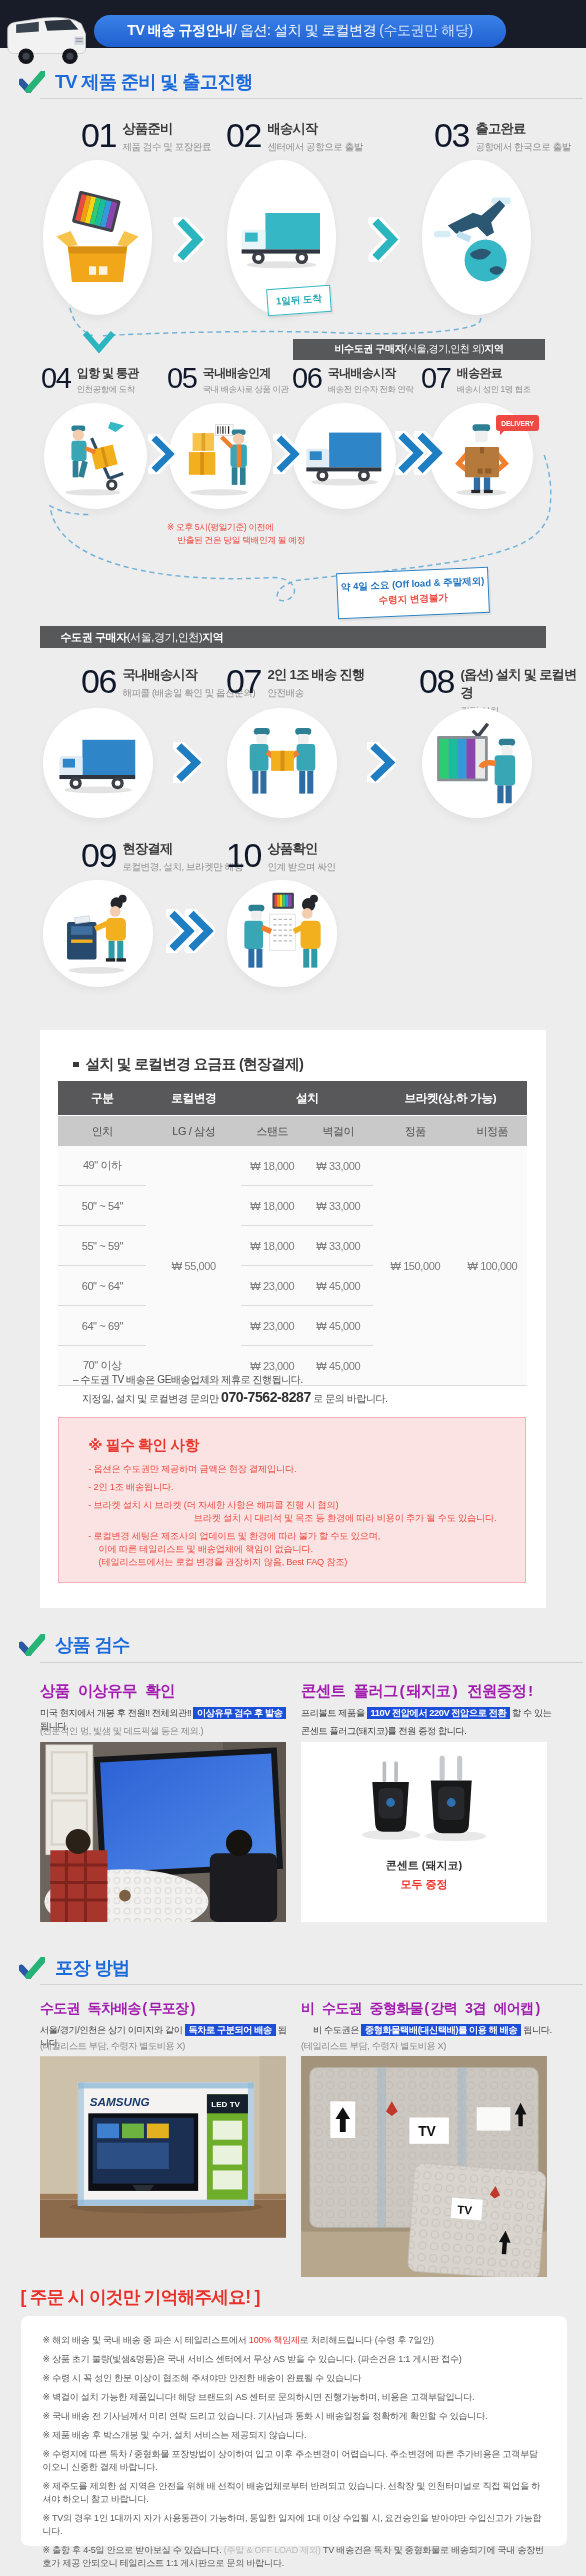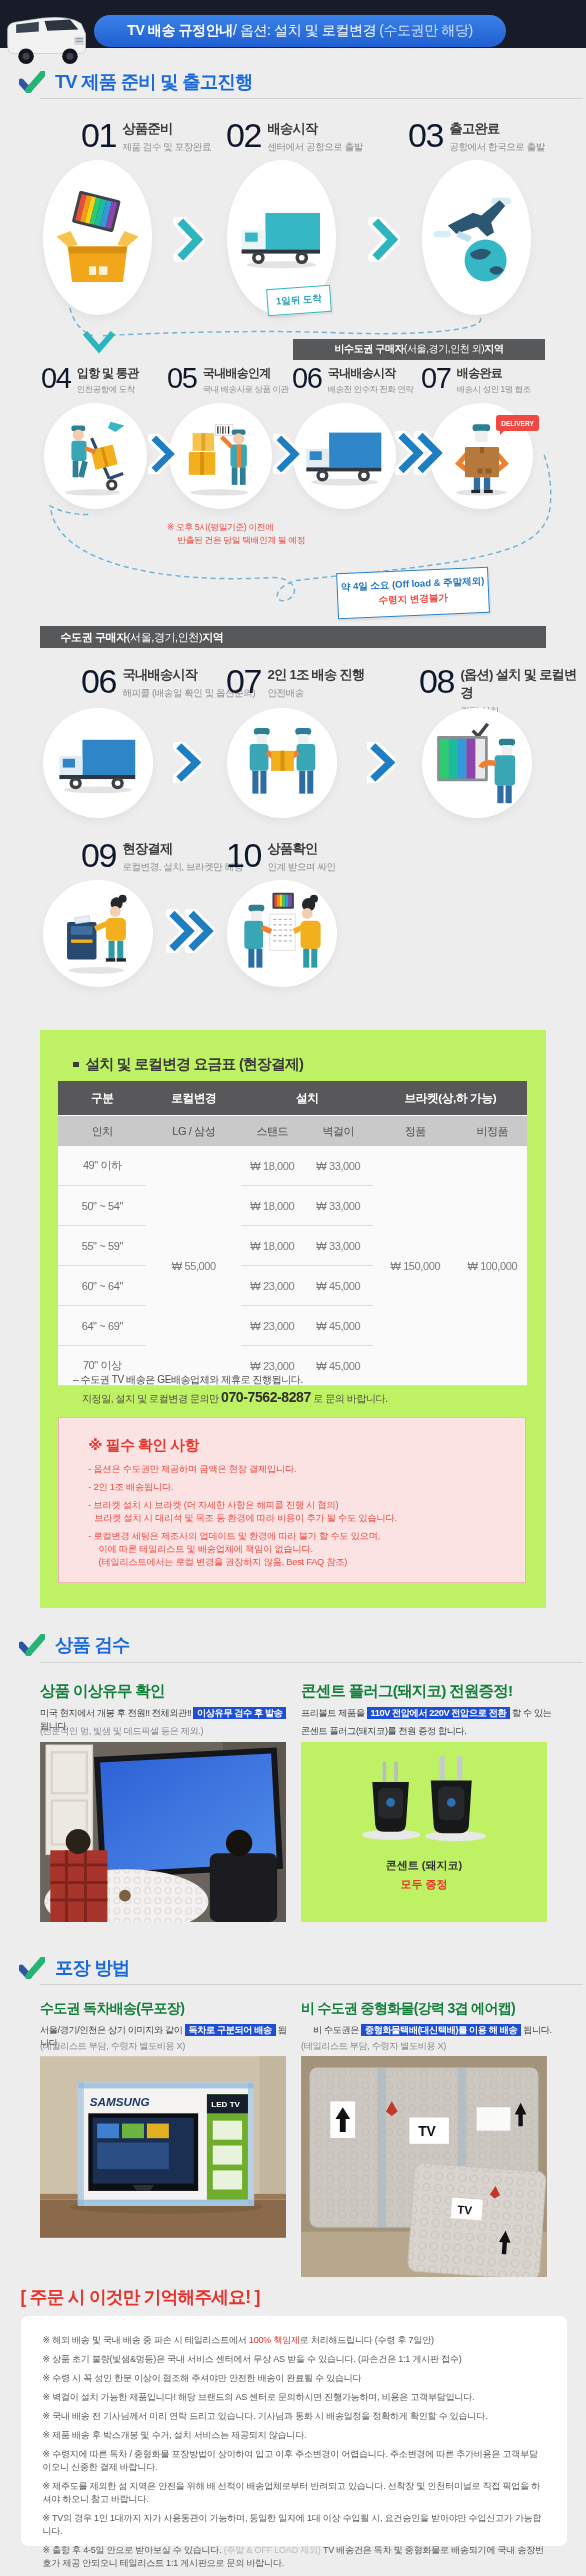--- a/index.html
+++ b/index.html
@@ -33,39 +33,39 @@
        display:flex;align-items:center;justify-content:center;transform:rotate(-4deg);box-shadow:1.5px 2.2px 0 rgba(0,0,0,0.06);}
   .rednote{color:#ee4b42;font-size:8.8px;line-height:12.5px;letter-spacing:-0.4px;}
   .durbox{background:#fff;border:1.5px solid #2a7fc0;transform:rotate(-2.5deg);text-align:center;
           padding-top:6.6px;box-shadow:1.5px 2.2px 0 rgba(0,0,0,0.05);}
   .durbox .l1{color:#1f74c0;font-weight:bold;font-size:9.5px;}
   .durbox .l2{color:#ee4b42;font-weight:bold;font-size:9.5px;margin-top:2.2px;}
   .bubble{background:#f04843;color:#fff;font-size:6.6px;font-weight:bold;border-radius:2.9px;
           display:flex;align-items:center;justify-content:center;}
   .bubble:after{content:"";position:absolute;left:4.4px;bottom:-4.4px;border:4.4px solid transparent;border-top-color:#f04843;border-left-color:#f04843;}
   
-  .panel{background:#bef264;}
+  .panel{background:#ffffff;}
   .p-title{display:flex;align-items:center;gap:6.6px;font-size:14.7px;font-weight:bold;color:#3a3a3a;letter-spacing:-0.7px;}
   .sq{width:5.9px;height:5.9px;background:#3a3a3a;display:inline-block;}
   table.price{border-collapse:collapse;width:469px;table-layout:fixed;border-bottom:0.7px solid #dcdcdc;}
   table.price th,table.price td{text-align:center;vertical-align:middle;letter-spacing:-0.4px;}
   table.price .h1 th{background:#58585a;color:#fff;height:32px;font-size:11.7px;font-weight:bold;}
   table.price .h2 th{background:#c9c9c9;color:#4f4f4f;height:28px;font-size:11px;font-weight:normal;border-top:1.5px solid #fff;}
   table.price tbody td{background:#fafafa;color:#7c7c7c;height:37px;font-size:11px;}
   table.price tbody td.size{color:#6f6f6f;}
   table.price tbody tr+tr td{border-top:0.7px solid #dcdcdc;}
   .pnote{font-size:10px;color:#4c4c4c;letter-spacing:-0.4px;}
   .pnote b{font-size:14px;color:#2f2f2f;}
   .pinkbox{background:#fbe3e3;border:0.7px solid #f1b3b3;padding:17.6px 29px 0 29px;box-sizing:border-box;}
   .pinkbox .pt{color:#e8382f;font-size:14.7px;font-weight:bold;letter-spacing:-0.4px;margin-bottom:8.8px;}
   .pinkbox .pi{color:#ef4a41;font-size:9.2px;line-height:1.4;margin-bottom:5.1px;letter-spacing:-0.2px;}
-  .ind1{margin-left:5.9px;}
+  .ind1{margin-left:5.9px;text-align:right;}
   .ind2{margin-left:10.3px;}
   
-  .col-title{font-size:15.4px;font-weight:bold;color:#15803d;letter-spacing:-0.7px;}
+  .col-title{font-size:15.4px;font-weight:bold;color:#a21caf;letter-spacing:-0.7px;font-family:Liberation Mono, monospace;}
   .col-title.smT{font-size:14px;}
   .col-line{font-size:9.2px;color:#3f3f3f;letter-spacing:-0.4px;}
   .col-sub{font-size:9.2px;color:#8a8a8a;letter-spacing:-0.4px;}
   .hl{background:#1d4ed8;color:#fff;padding:0.7px 3.7px;font-weight:bold;}
   .photo{overflow:hidden;}
   .cap{font-size:11px;font-weight:bold;color:#333;text-align:center;}
   .cap-red{font-size:11px;font-weight:bold;color:#ee352c;text-align:center;}
   
   .rem-title{font-size:17.6px;font-weight:bold;color:#e73129;letter-spacing:-0.7px;}
   .rem-panel{background:#fff;border-radius:7.3px;padding:18.3px 22px 0 22px;box-sizing:border-box;}
@@ -119,21 +119,21 @@
         <div class="d">제품 검수 및 포장완료</div>
       </div>
   </div>
   <div class="abs step" style="left:226px;top:120px;">
     <span class="num">02</span>
     <div class="txt">
         <div class="t">배송시작</div>
         <div class="d">센터에서 공항으로 출발</div>
       </div>
   </div>
-  <div class="abs step" style="left:408px;top:120px;">
+  <div class="abs step" style="left:434px;top:120px;">
     <span class="num">03</span>
     <div class="txt">
         <div class="t">출고완료</div>
         <div class="d">공항에서 한국으로 출발</div>
       </div>
   </div>
 
   <div class="abs circle" style="left:43px;top:160px;width:109px;height:155px;">
     <svg width="85" height="94" viewBox="0 0 120 132">
       <g transform="rotate(14 60 30)">

